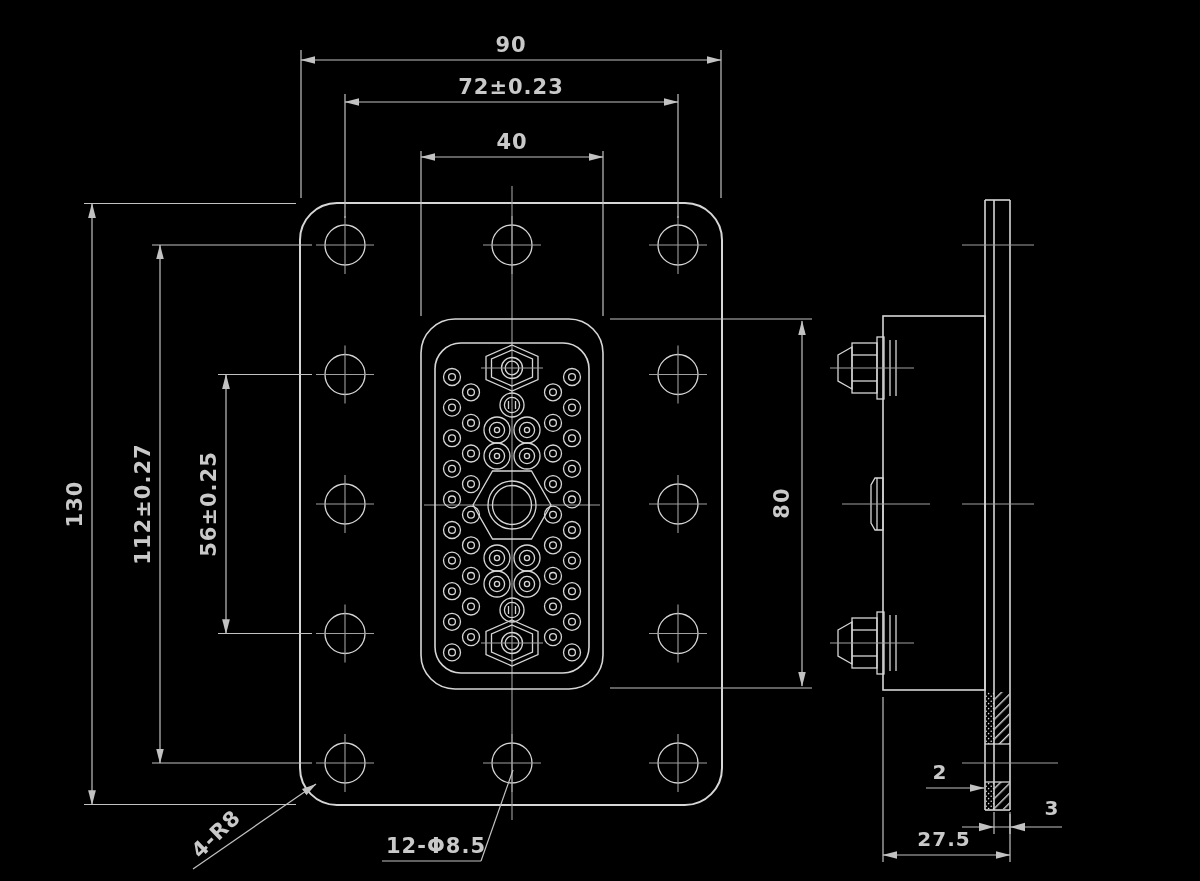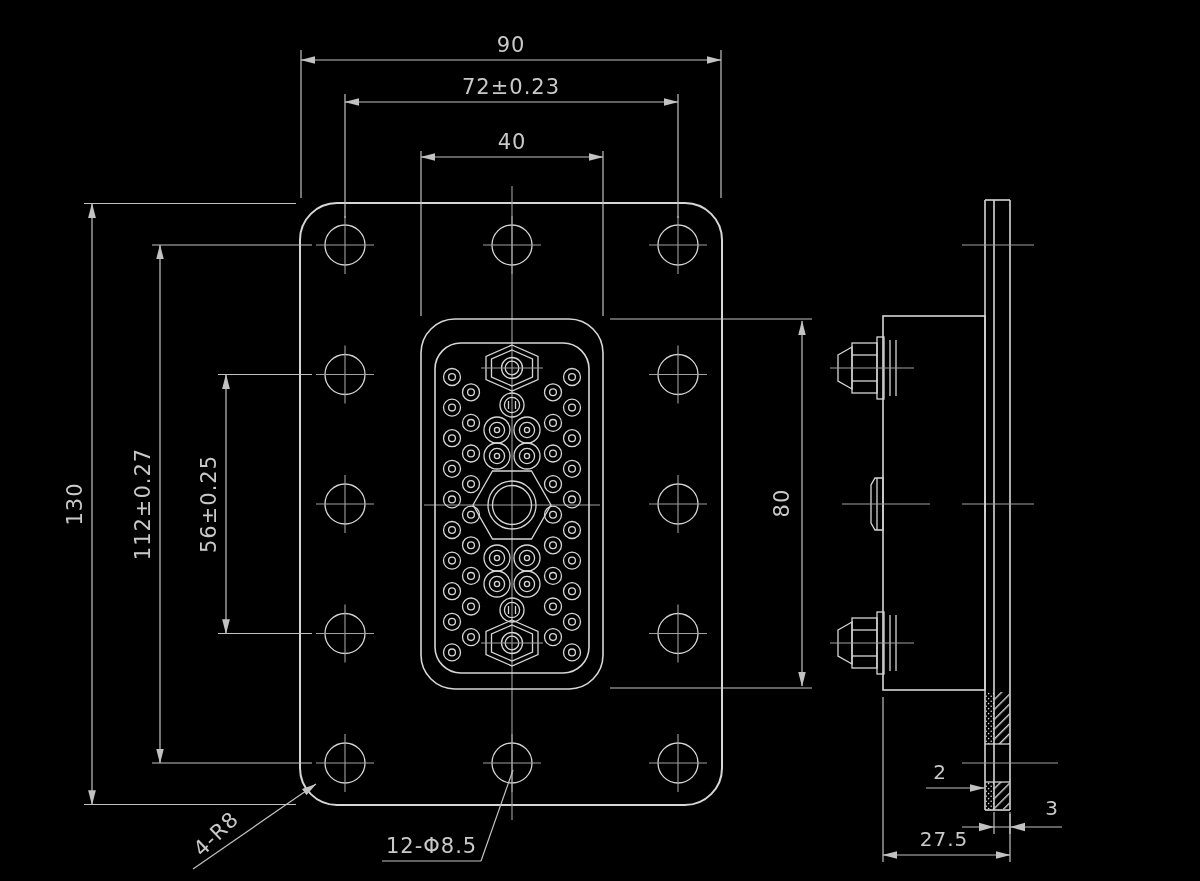--- a/index.html
+++ b/index.html
@@ -1,19 +1,19 @@
 <!DOCTYPE html>
 <html style="--bg: #000000; --line: #d6d6d6; --cl: #a0a0a0; --dim: #c2c2c2; --text: #c9c9c9;"><head>
 <meta charset="utf-8">
 <style>
   :root{
     --bg:#000000; --line:#d6d6d6; --cl:#a0a0a0; --dim:#c2c2c2; --text:#c9c9c9;
   }
   html,body{margin:0;padding:0;background:var(--bg);}
-  .stage{width:1200px;height:881px;background:var(--bg);overflow:hidden;}
+  .stage{width:1200px;height:881px;background:var(--bg);overflow:hidden;font-weight:bold;}
   svg{display:block;}
   
   .ol{stroke:var(--line);stroke-width:2;fill:none;}
   .ol2{stroke:var(--line);stroke-width:1.6;fill:none;}
   .tl{stroke:var(--line);stroke-width:1.3;fill:none;}
   
   .cl{stroke:var(--cl);stroke-width:1.1;fill:none;}
   
   .dl{stroke:var(--dim);stroke-width:1.2;fill:none;}
   .dimarr{marker-start:url(#arr);marker-end:url(#arr);}

